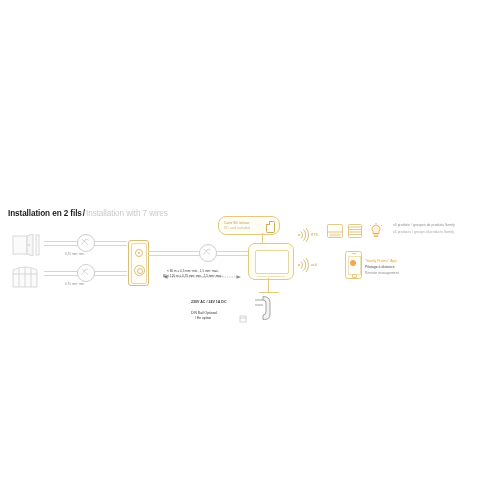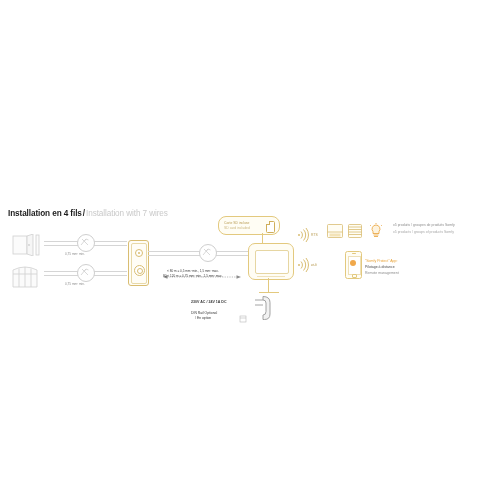--- a/index.html
+++ b/index.html
@@ -92,21 +92,21 @@
   #phone-home{position:absolute;left:6px;top:22px;width:3px;height:2px;border:0.5px solid #e3c97e;border-radius:1px;}
 
   .wave{position:absolute;}
 </style>
 </head>
 <body>
 
 <div id="stage">
 
   <div id="title-block">
-    <span id="title-fr">Installation en 4 fils</span><span id="title-sep">/</span><span id="title-en">Installation with 7 wires</span>
+    <span id="title-fr">Installation en 2 fils</span><span id="title-sep">/</span><span id="title-en">Installation with 7 wires</span>
   </div>
 
   <div class="door-wrap" style="left:12px;top:234px;">
     <svg width="30" height="22" viewBox="0 0 30 22">
       <g fill="none" stroke="#cfcfcf" stroke-width="0.8">
         <rect x="1" y="2" width="14" height="18" fill="#fbfbfb"></rect>
         <path d="M15 2 L21 0 L21 22 L15 20 Z" fill="#f6f6f6"></path>
         <circle cx="17" cy="11" r="0.9" fill="#cfcfcf" stroke="none"></circle>
         <rect x="24" y="1" width="3" height="20" fill="#fbfbfb"></rect>
       </g>

